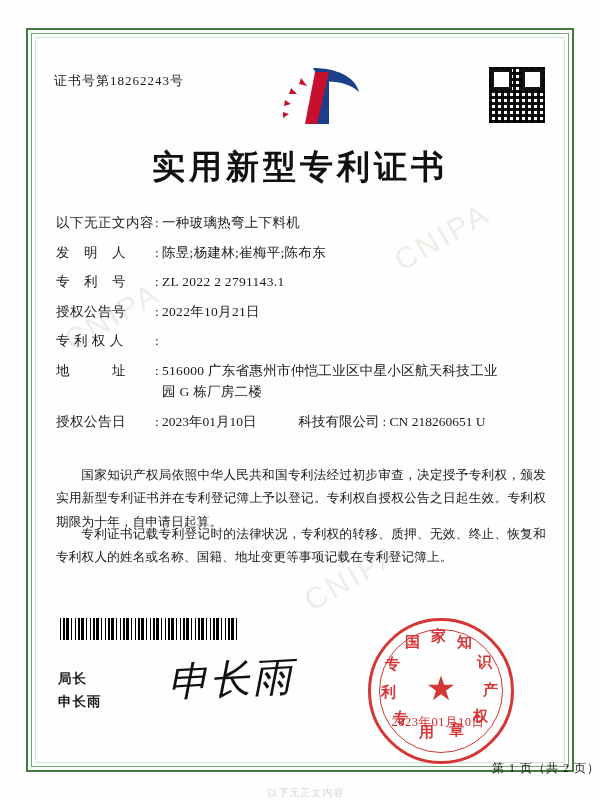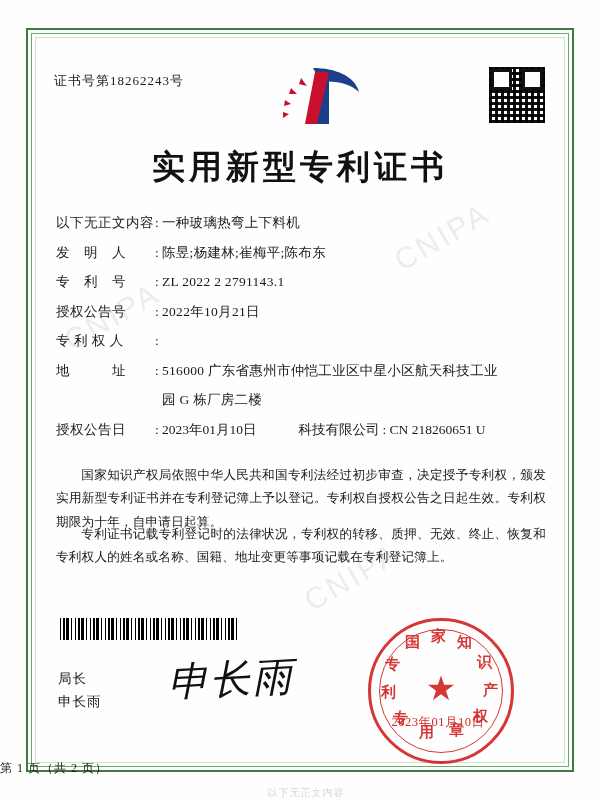--- a/index.html
+++ b/index.html
@@ -123,21 +123,21 @@
     white-space: pre;
   }
   .f-colon {
     flex: 0 0 10px;
     text-align: center;
   }
   .f-value {
     flex: 1;
     letter-spacing: 0.3px;
   }
-  .f-value .line2 { display: block; margin-top: 16px; }
+  .f-value .line2 { display: block; margin-top: 8px; }
 
   .row-inline { display: flex; }
   .row-inline .seg2 { margin-left: 42px; display: flex; }
 
   .para {
     position: absolute;
     left: 56px;
     width: 490px;
     font-size: 12.6px;
     line-height: 1.85;
@@ -157,20 +157,21 @@
         #000 0 1px, #fff 1px 3px, #000 3px 5px, #fff 5px 6px,
         #000 6px 9px, #fff 9px 11px, #000 11px 12px, #fff 12px 15px);
   }
 
   .sign-block {
     position: absolute;
     left: 58px; top: 668px;
     font-size: 13.5px;
     line-height: 1.7;
     letter-spacing: 1px;
+    font-weight: bold;
   }
   .signature {
     position: absolute;
     left: 168px; top: 652px;
     font-size: 40px;
     font-family: "Liberation Serif", "DejaVu Serif", serif;
     font-style: italic;
     color: #111;
     letter-spacing: 2px;
     transform: rotate(-3deg);
@@ -214,21 +215,21 @@
     text-align: center;
     color: #d01b1b;
     font-size: 12.5px;
     letter-spacing: 0.5px;
     opacity: 0.95;
   }
 
   .page-no {
     position: absolute;
     left: 0; right: 0; top: 760px;
-    text-align: left;
+    text-align: right;
     font-size: 12px;
     letter-spacing: 1px;
   }
   .footer-faint {
     position: absolute;
     left: 12px; right: 0; top: 786px;
     text-align: center;
     font-size: 10px;
     color: #cfd8cf;
     letter-spacing: 1px;

